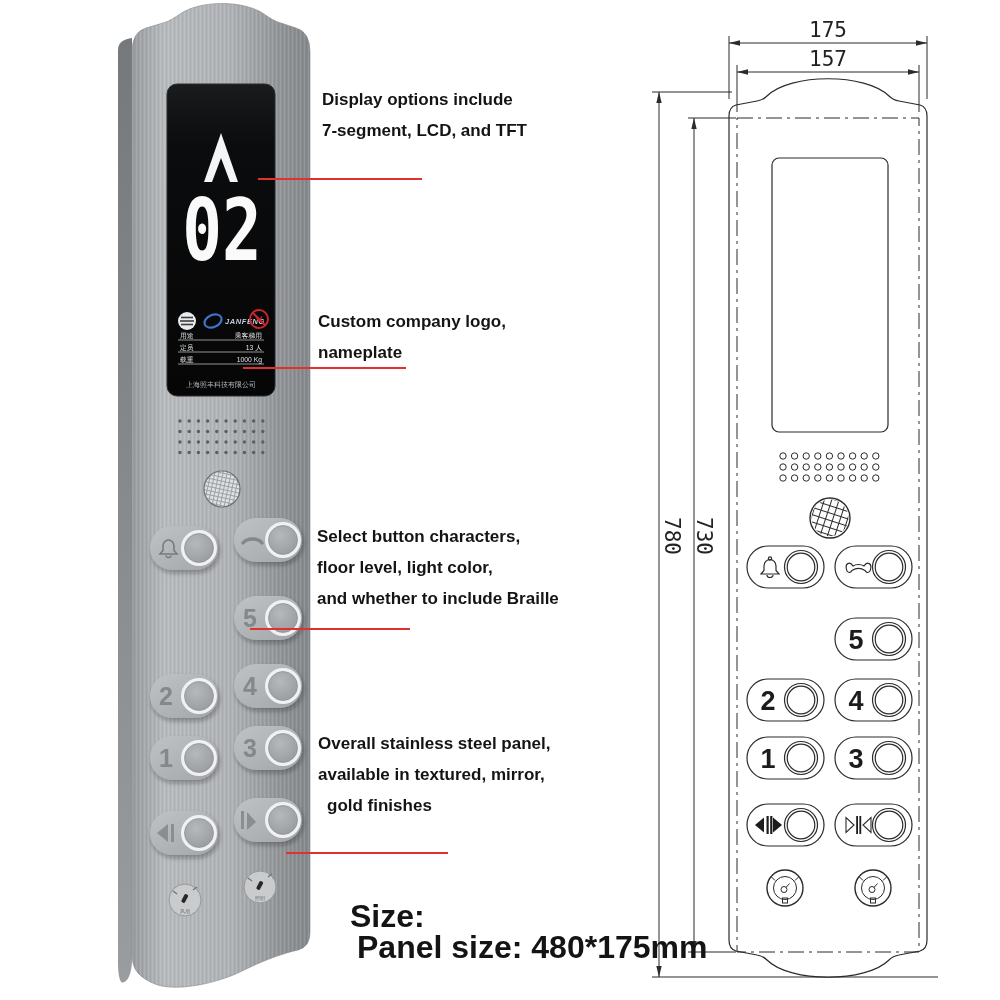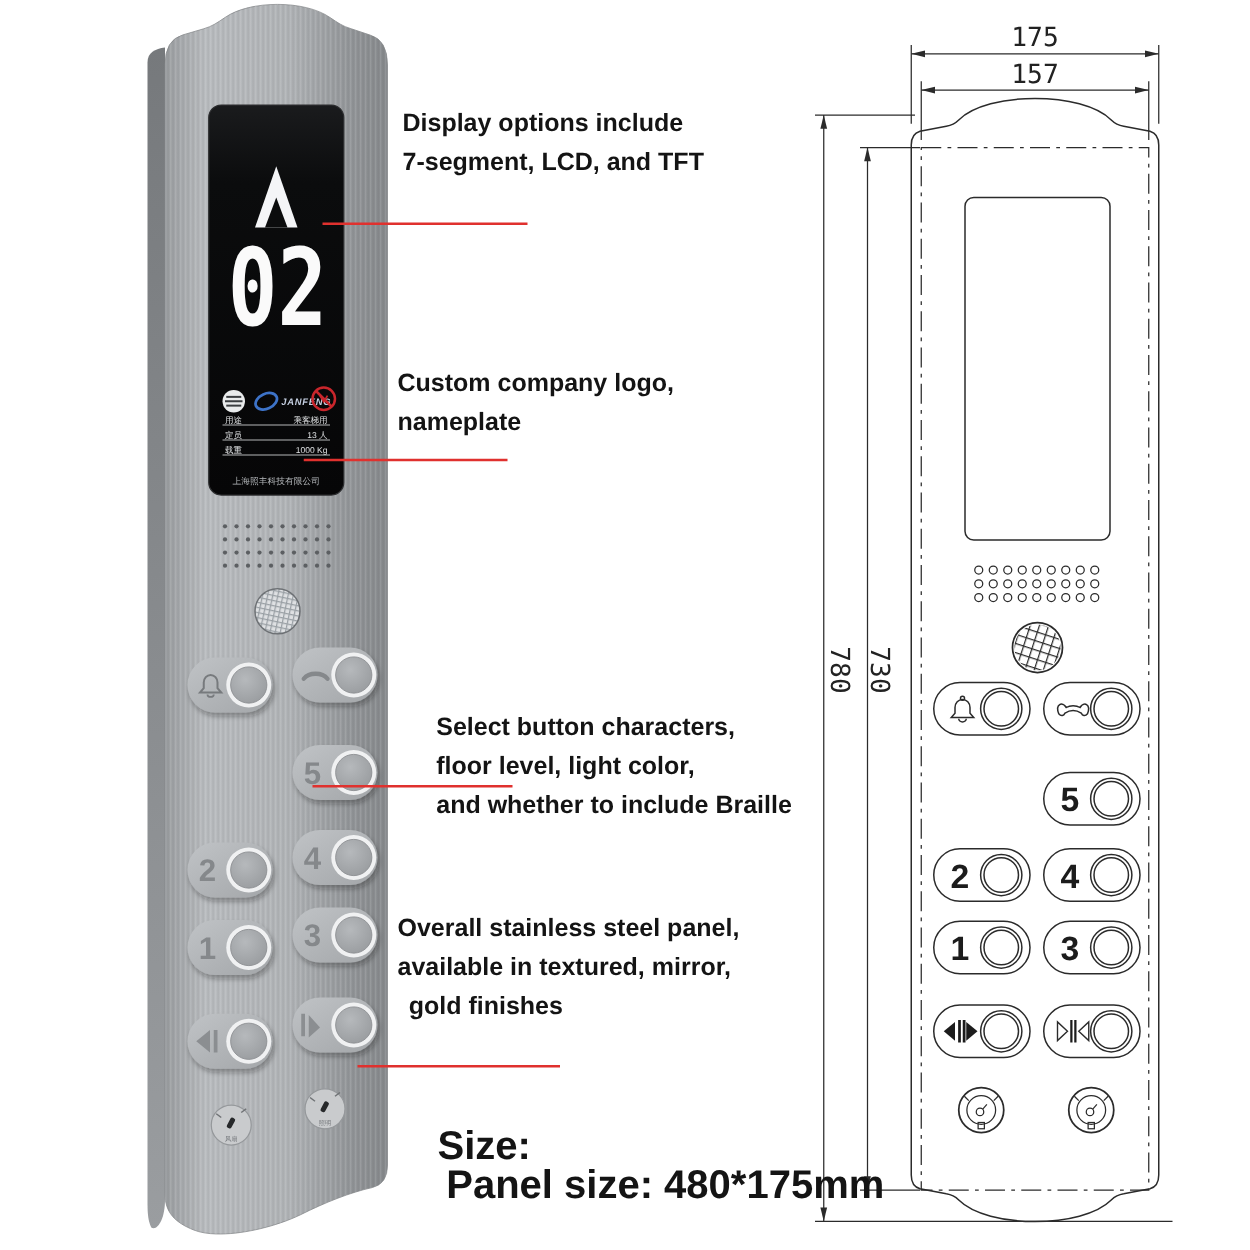--- a/index.html
+++ b/index.html
@@ -1,19 +1,19 @@
 <!DOCTYPE html>
 <html><head>
 <meta charset="utf-8">
 <style>
   html,body{margin:0;padding:0;background:#ffffff;}
   .canvas{position:relative;width:1000px;height:1000px;background:#ffffff;overflow:hidden;
           font-family:"Liberation Sans",sans-serif;}
   .scene{position:absolute;left:0;top:0;width:1000px;height:1000px;}
-  .ann{position:absolute;color:#141414;font-weight:bold;font-size:20px;line-height:31px;}
+  .ann{position:absolute;color:#141414;font-weight:bold;font-size:17px;line-height:31px;}
   .ann div{white-space:nowrap;}
   .ann-finish div:nth-child(3){margin-left:9px;}
   .size-block{position:absolute;color:#141414;font-weight:bold;font-size:32px;line-height:31px;}
   .size-block div{white-space:nowrap;}
   .size-block div:nth-child(2),.size-block div:nth-child(3){margin-left:7px;}
 </style>
 </head>
 <body>
 
 <div class="canvas">
@@ -408,26 +408,26 @@
       <text x="697" y="536" text-anchor="middle" transform="rotate(90 697 536)">730</text>
     </g>
   </g>
 </svg>
 
 <div class="ann" style="left:322px;top:84px;">
   <div>Display options include</div>
   <div>7-segment, LCD, and TFT</div>
 </div>
 
-<div class="ann" style="left:318px;top:292px;">
+<div class="ann" style="left:318px;top:306px;">
   <div>Custom company logo,</div>
   <div>nameplate</div>
 </div>
 
-<div class="ann" style="left:317px;top:567px;margin-left:32px;">
+<div class="ann" style="left:317px;top:521px;">
   <div>Select button characters,</div>
   <div>floor level, light color,</div>
   <div>and whether to include Braille</div>
 </div>
 
 <div class="ann ann-finish" style="left:318px;top:728px;">
   <div>Overall stainless steel panel,</div>
   <div>available in textured, mirror,</div>
   <div>gold finishes</div>
 </div>

